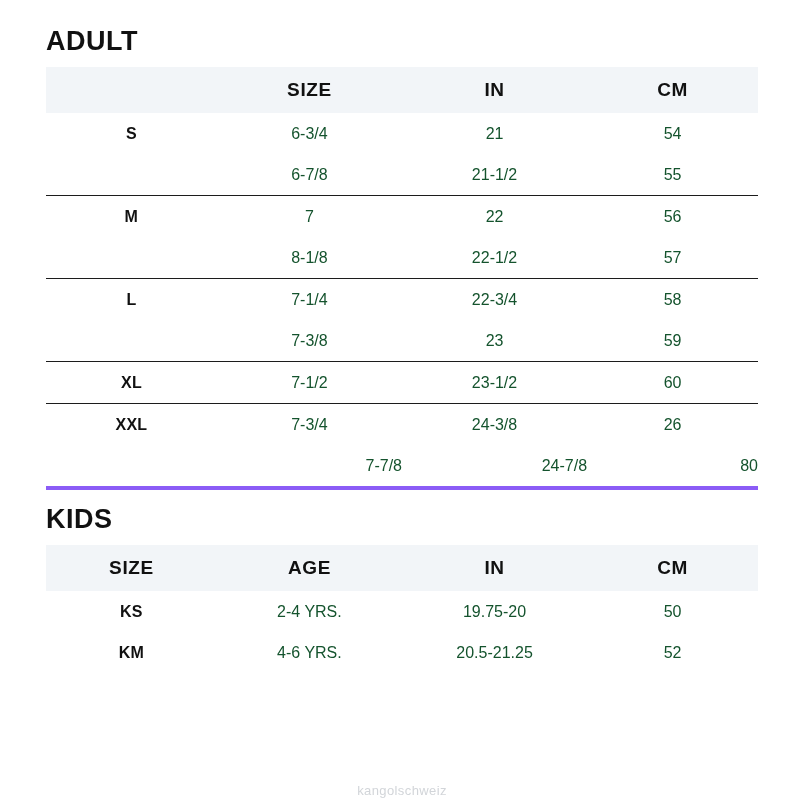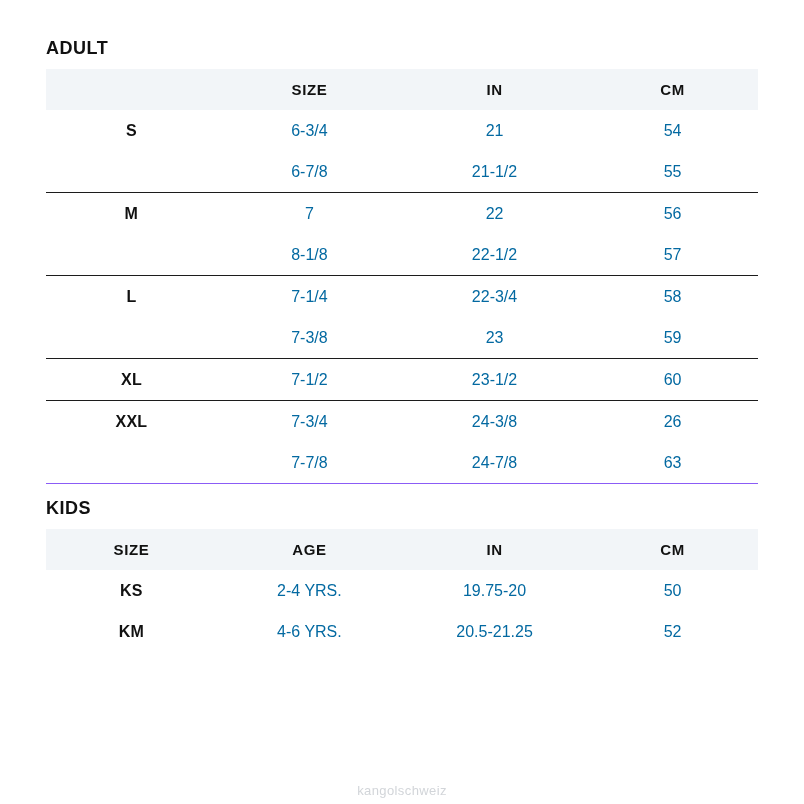--- a/index.html
+++ b/index.html
@@ -15,25 +15,25 @@
     overflow: hidden;
   }
   .page {
     position: relative;
     width: 804px;
     height: 804px;
     box-sizing: border-box;
     padding: 26px 46px 0 46px;
   }
   .section-title {
-    font-size: 18px;
+    font-size: 27px;
     font-weight: bold;
     letter-spacing: 0.5px;
     color: #111111;
-    margin: 12px 0 10px 0;
+    margin: 0 0 10px 0;
   }
   .section-title.kids {
     margin-top: 14px;
   }
   table {
     width: 100%;
     border-collapse: collapse;
     table-layout: fixed;
   }
   .adult-table col.c0 { width: 24%; }
@@ -41,47 +41,48 @@
   .adult-table col.c2 { width: 26%; }
   .adult-table col.c3 { width: 24%; }
 
   .kids-table col.c0 { width: 24%; }
   .kids-table col.c1 { width: 26%; }
   .kids-table col.c2 { width: 26%; }
   .kids-table col.c3 { width: 24%; }
 
   thead th {
     background: #f2f5f8;
-    font-size: 15px;
+    font-size: 19px;
     font-weight: bold;
     letter-spacing: 0.6px;
     color: #111111;
     padding: 12px 0;
     text-align: center;
   }
   tbody td {
     font-size: 16px;
     text-align: center;
-    color: #0369a1;
+    color: #14532d;
     padding: 10px 0;
     height: 21px;
   }
   tbody td.label {
     font-weight: bold;
     color: #111111;
     letter-spacing: 0.3px;
   }
   tr.group-start td {
     border-top: 1px solid #1c1c1c;
   }
   tr.first-group td {
     border-top: none;
   }
   .adult-table tbody tr:last-child td {
-    border-bottom: 1px solid #8b5cf6;
+    border-bottom: 4px solid #8b5cf6;
+    text-align: right;
   }
   .watermark {
     position: absolute;
     left: 0;
     right: 0;
     bottom: 6px;
     text-align: center;
     font-size: 13px;
     color: #d2d5d9;
     letter-spacing: 0.4px;
@@ -155,21 +156,21 @@
       <tr class="group-start">
         <td class="label">XXL</td>
         <td>7-3/4</td>
         <td>24-3/8</td>
         <td>26</td>
       </tr>
       <tr>
         <td class="label"></td>
         <td>7-7/8</td>
         <td>24-7/8</td>
-        <td>63</td>
+        <td>80</td>
       </tr>
     </tbody>
   </table>
 
   <h1 class="section-title kids">KIDS</h1>
 
   <table class="kids-table">
     <colgroup>
       <col class="c0">
         <col class="c1">

